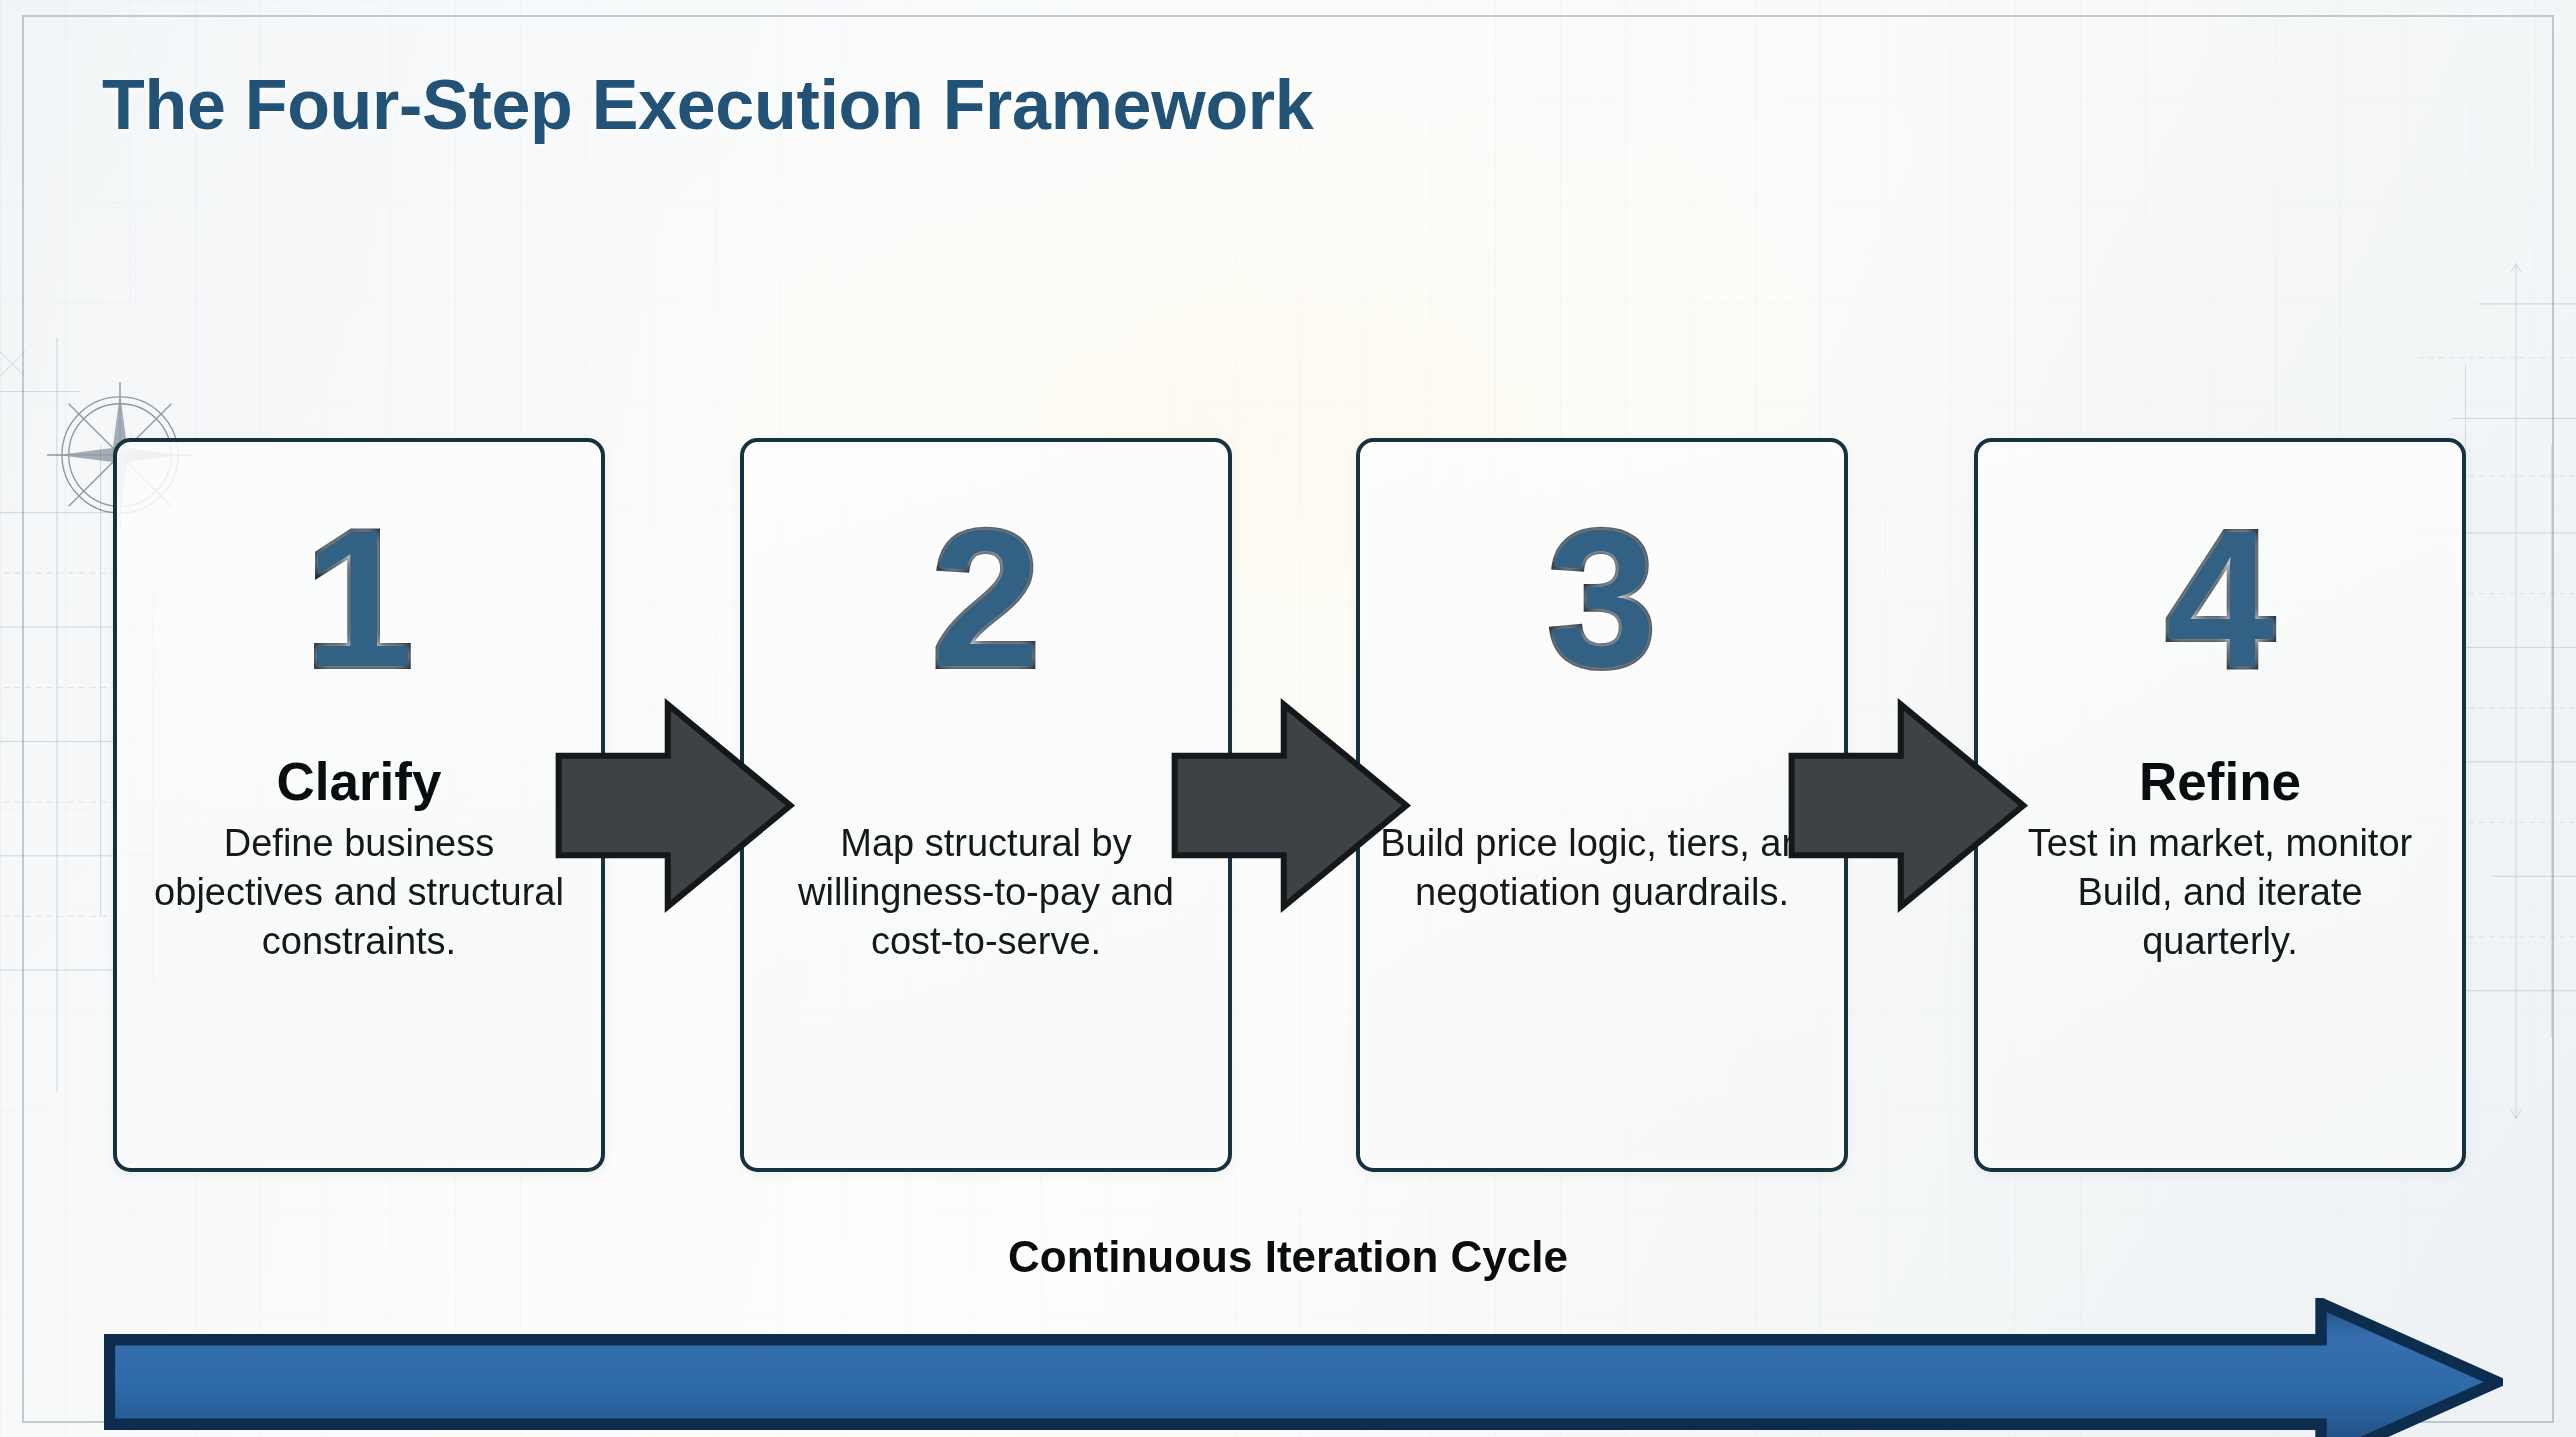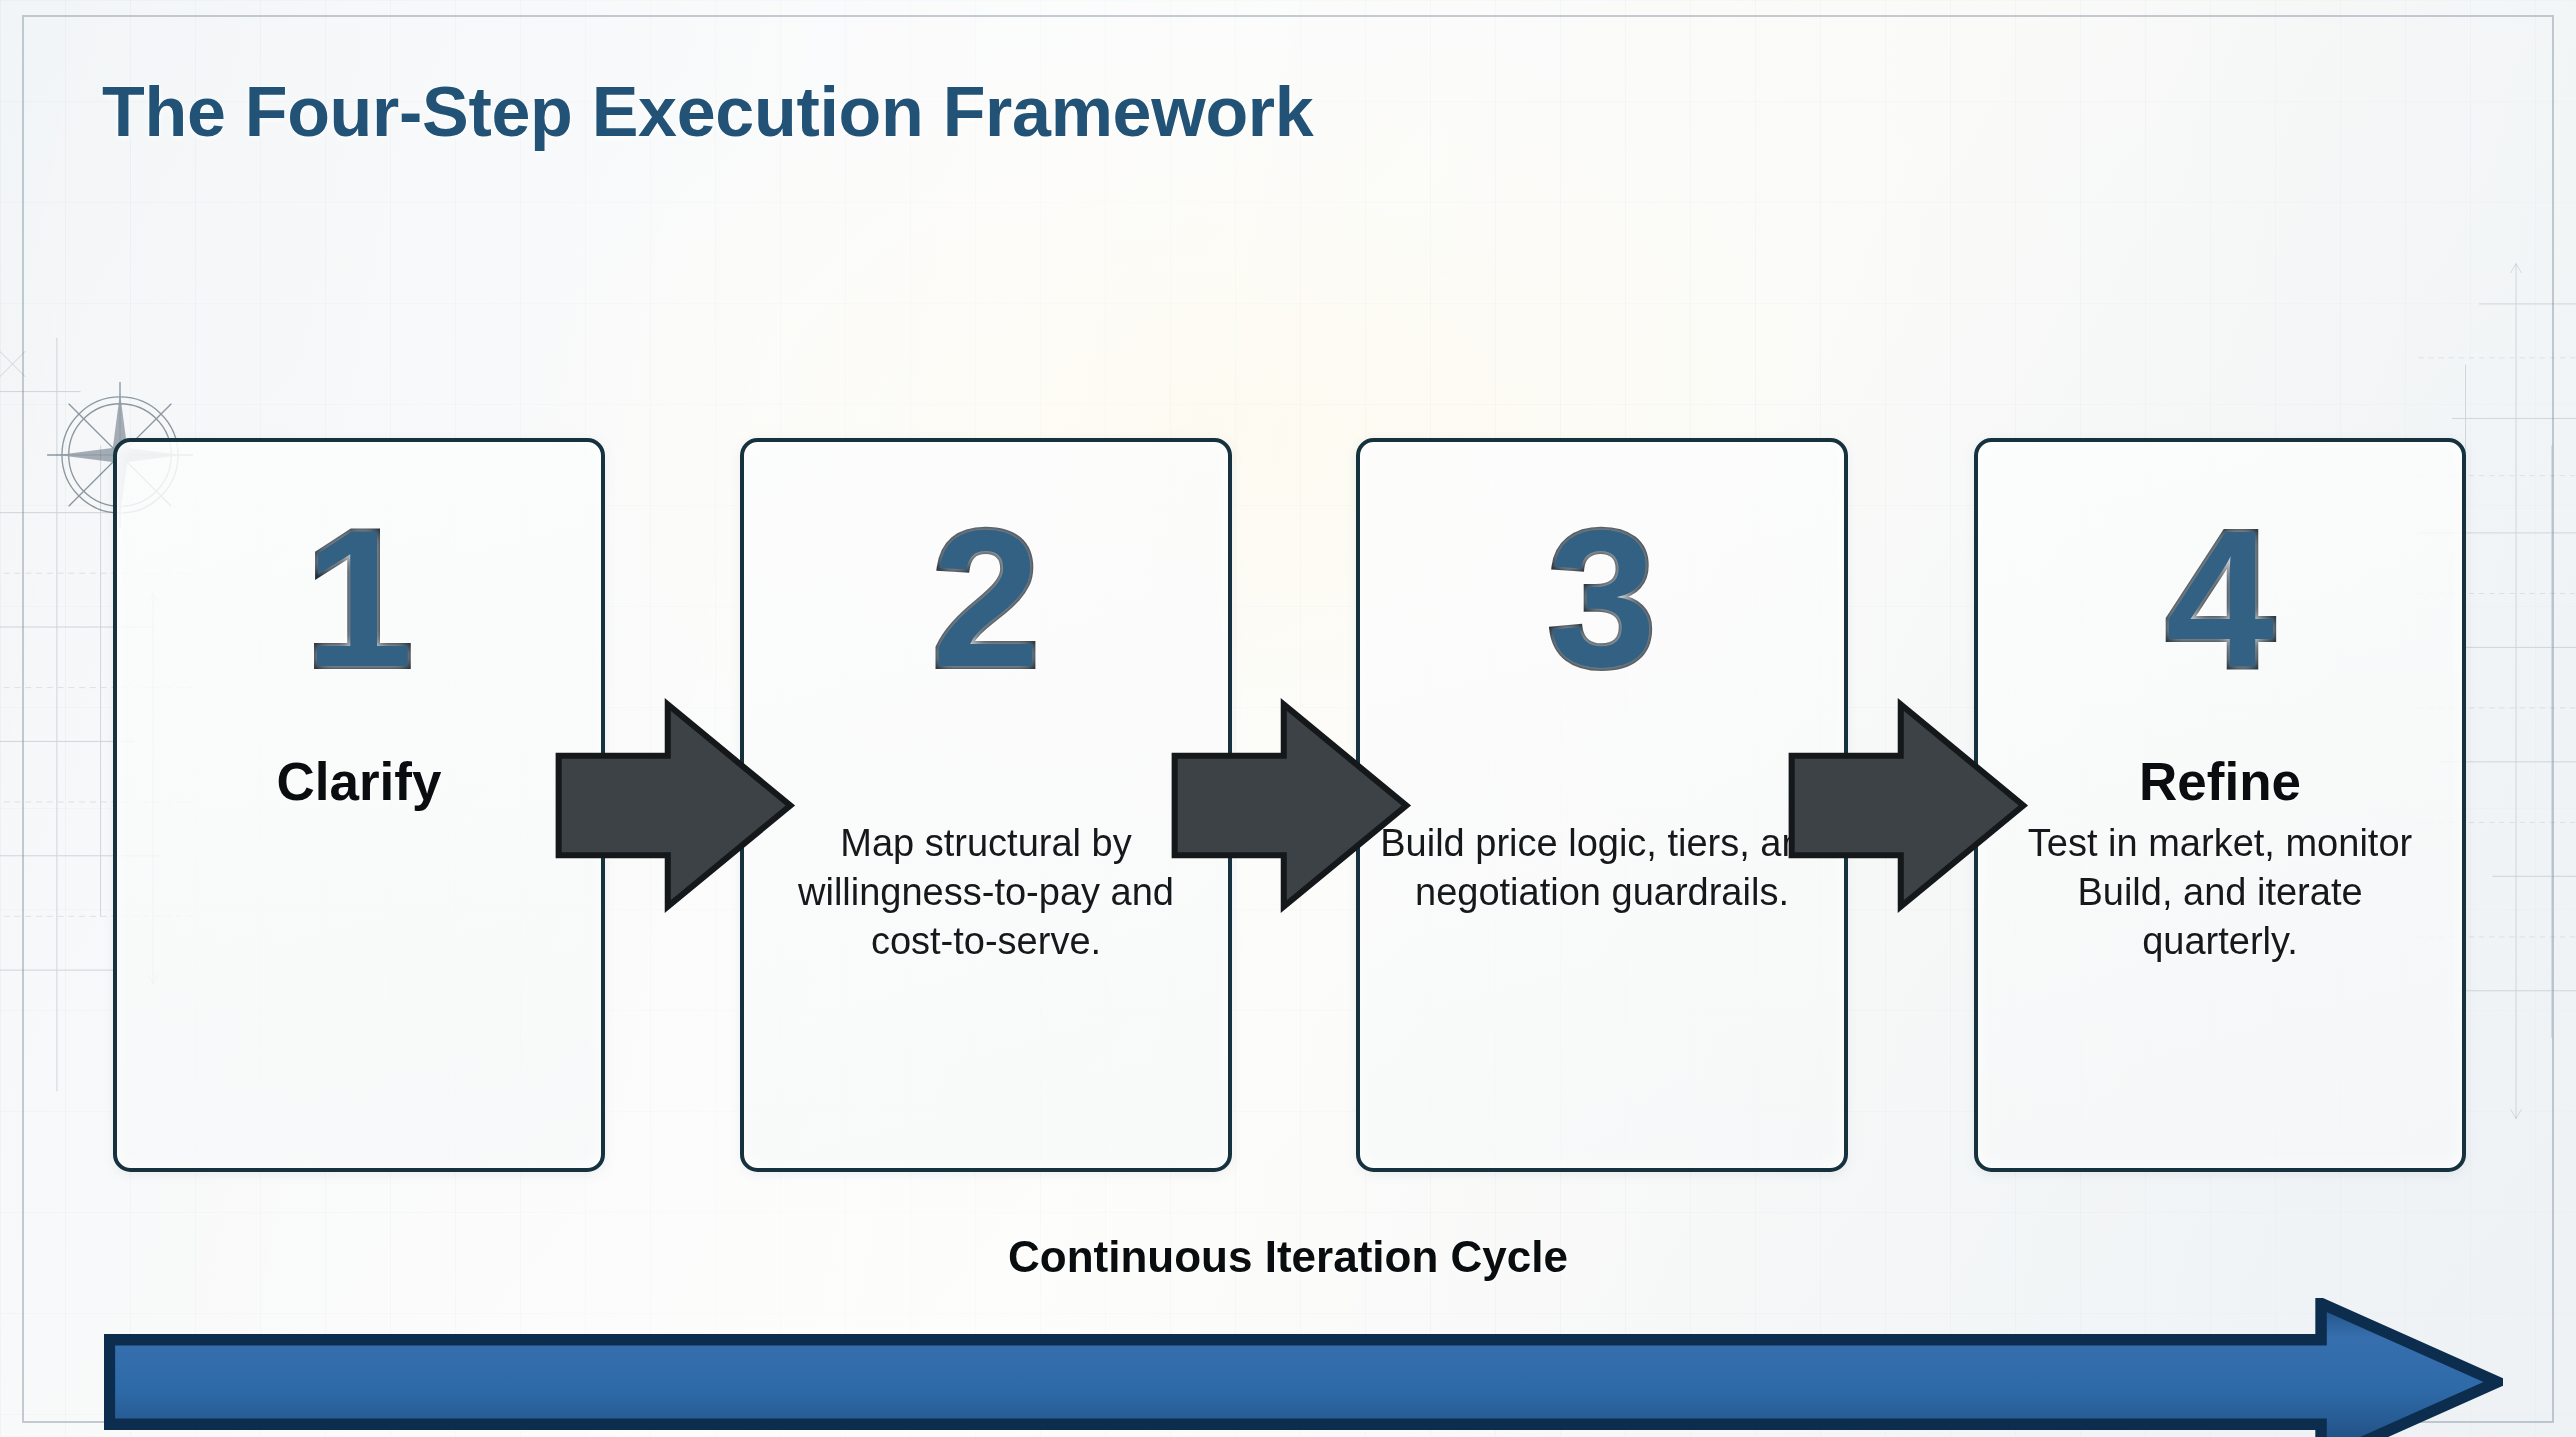--- a/index.html
+++ b/index.html
@@ -83,21 +83,20 @@
   .title {
     position: absolute;
     left: 102px;
     top: 65px;
     font-size: 70px;
     font-weight: bold;
     letter-spacing: -0.3px;
     color: #225275;
     text-shadow: 0 2px 6px rgba(255,255,255,0.95), 0 0 1.3px rgba(255,255,255,0.9);
     white-space: nowrap;
-    margin-top: 7px;
   }
 
   .subtitle {
     position: absolute;
     left: 102px;
     top: 174px;
     width: 2365px;
     font-size: 45px;
     line-height: 1.20;
     font-weight: normal;
@@ -255,20 +254,21 @@
     </g>
   </svg>
 
   <div class="title">The Four-Step Execution Framework</div>
 
   <div class="cards">
 
     <div class="card c1">
       <div class="card-num">1</div>
       <div class="card-label">Clarify</div>
+      <div class="card-desc">Define business objectives and structural constraints.</div>
     </div>
 
     <div class="card c2">
       <div class="card-num">2</div>
       <div class="card-desc">Map structural by willingness-to-pay and cost-to-serve.</div>
     </div>
 
     <div class="card c3">
       <div class="card-num">3</div>
       <div class="card-desc">Build price logic, tiers, and negotiation guardrails.</div>

